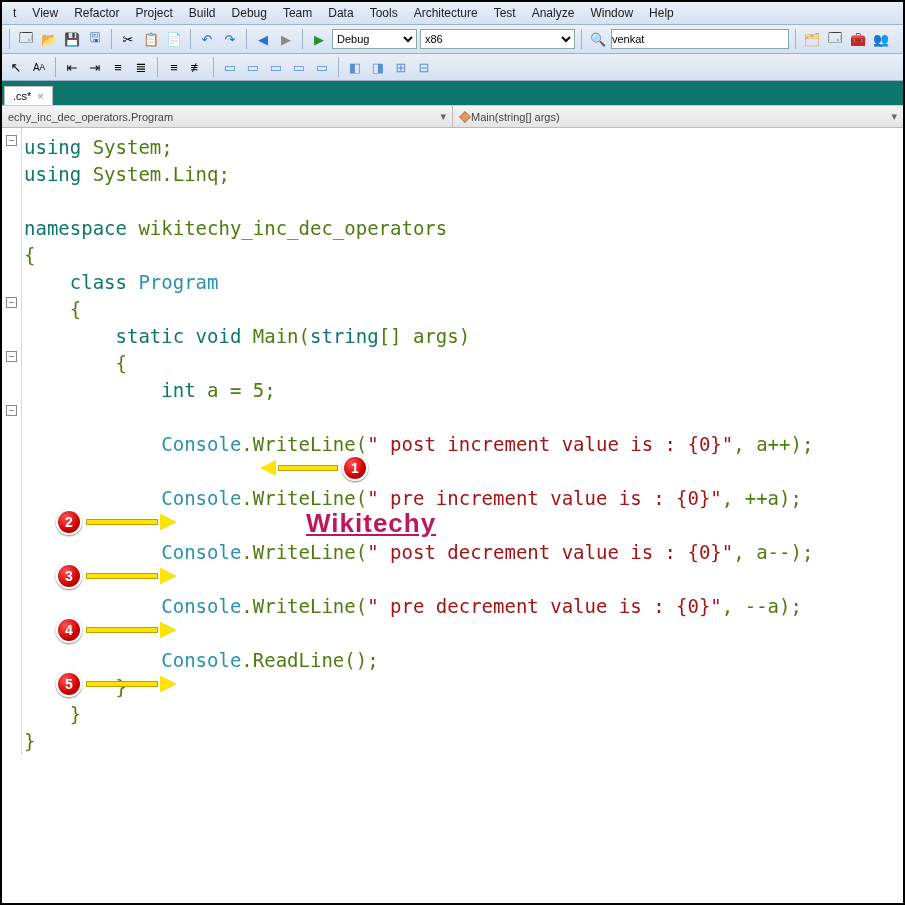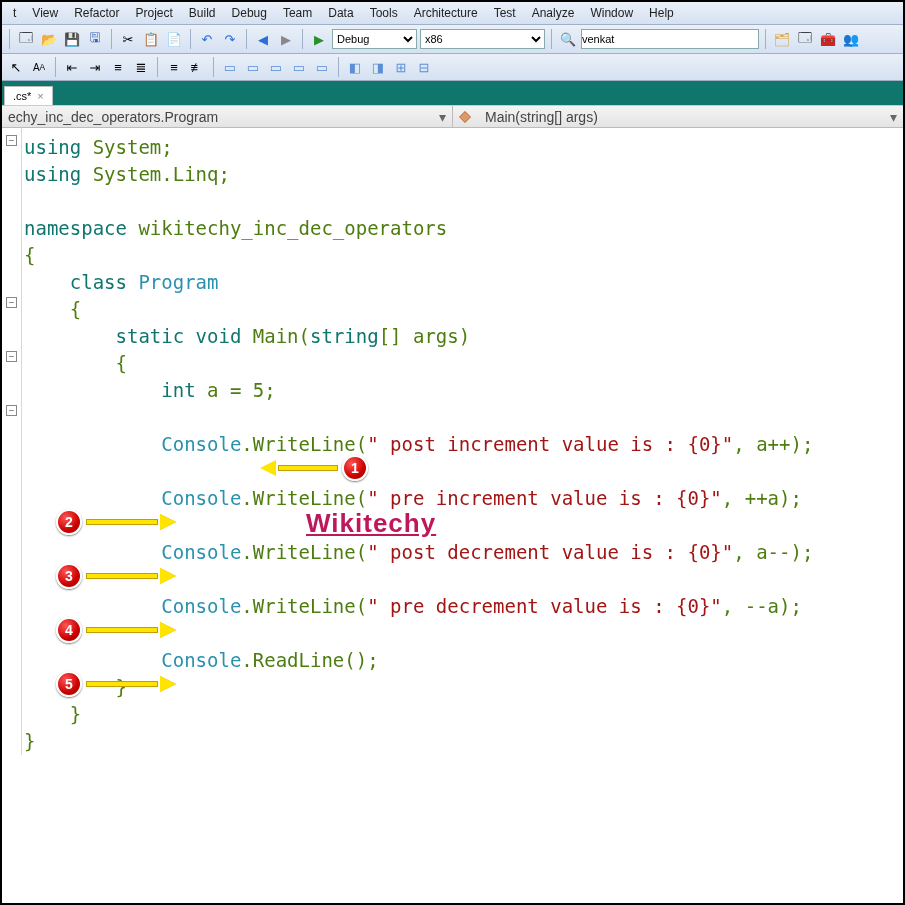--- a/index.html
+++ b/index.html
@@ -4,29 +4,29 @@
 <style>
   * { margin:0; padding:0; box-sizing:border-box; }
   body { font-family:"Segoe UI",Tahoma,sans-serif; font-size:12px; background:#fff; width:905px; height:905px; overflow:hidden; border:2px solid #000; }
   .menu-bar { background:linear-gradient(#eaf0f8,#d5e1f2); border-bottom:1px solid #a0b0c8; height:23px; display:flex; align-items:center; padding:0 4px; gap:2px; }
   .menu-item { padding:2px 7px; cursor:default; color:#222; }
   .toolbar { background:linear-gradient(#eaf0f8,#d5e1f2); border-bottom:1px solid #a0b0c8; height:29px; display:flex; align-items:center; padding:0 4px; gap:3px; }
   .tb-btn { width:20px; height:20px; display:flex; align-items:center; justify-content:center; cursor:default; }
   .tb-sep { width:1px; height:20px; background:#a0b0c8; margin:0 3px; }
   .tb-sel { height:20px; font-size:11px; border:1px solid #8aa; background:#fff; }
   .tb-sel.config { width:85px; }
-  .tb-sel.platform { width:125px; }
+  .tb-sel.platform { width:155px; }
   .tb-sel.search { width:178px; }
   .toolbar2 { background:linear-gradient(#eaf0f8,#d5e1f2); border-bottom:1px solid #a0b0c8; height:27px; display:flex; align-items:center; padding:0 4px; gap:3px; }
   .tab-strip { background:#0f766e; height:25px; display:flex; align-items:flex-end; padding:0 2px; border-bottom:1px solid #ccc; }
   .file-tab { background:#fff; padding:3px 8px; border:1px solid #bbb; border-bottom:none; border-radius:0; display:flex; align-items:center; gap:6px; font-size:11px; }
   .tab-close { color:#888; font-size:11px; cursor:default; }
-  .nav-bar { background:linear-gradient(#f4f4f4,#e4e4e4); border-bottom:1px solid #bbb; height:22px; display:flex; align-items:center; font-size:14px; color:#444; }
+  .nav-bar { background:linear-gradient(#f4f4f4,#e4e4e4); border-bottom:1px solid #bbb; height:22px; display:flex; align-items:center; font-size:11px; color:#444; }
   .nav-left { flex:1; padding:0 6px; border-right:1px solid #bbb; display:flex; align-items:center; height:100%; }
-  .nav-right { flex:1; padding:8px 6px; display:flex; align-items:center; gap:14px; height:100%;text-align:center; }
+  .nav-right { flex:1; padding:8px 6px; display:flex; align-items:center; gap:0; height:100%;text-align:center; }
   .editor { position:relative; background:#fff; font-family:Consolas,monospace; font-size:19px; line-height:27px; padding:6px 0 0 0; }
   .gutter { position:absolute; left:0; top:0; bottom:0; width:20px; background:#fff; border-right:1px solid #d8d8d8; }
   .outline { position:absolute; left:4px; width:11px; height:11px; border:1px solid #888; background:#fff; font-size:9px; line-height:9px; text-align:center; color:#666; cursor:default; }
   .code { margin-left:22px; white-space:pre; }
   .kw { color:#0f766e; }
   .type { color:#2b91af; }
   .str { color:#a31515; }
   .txt { color:#4d7c0f; }
   .annot { position:absolute; display:flex; align-items:center; pointer-events:none; }
   .badge { width:26px; height:26px; border-radius:50%; background:radial-gradient(circle at 35% 30%,#f55,#c00 60%,#900); border:2px solid #fff; box-shadow:0 1px 2px rgba(0,0,0,.5); color:#fff; font:bold 14px/22px Arial; text-align:center; }

